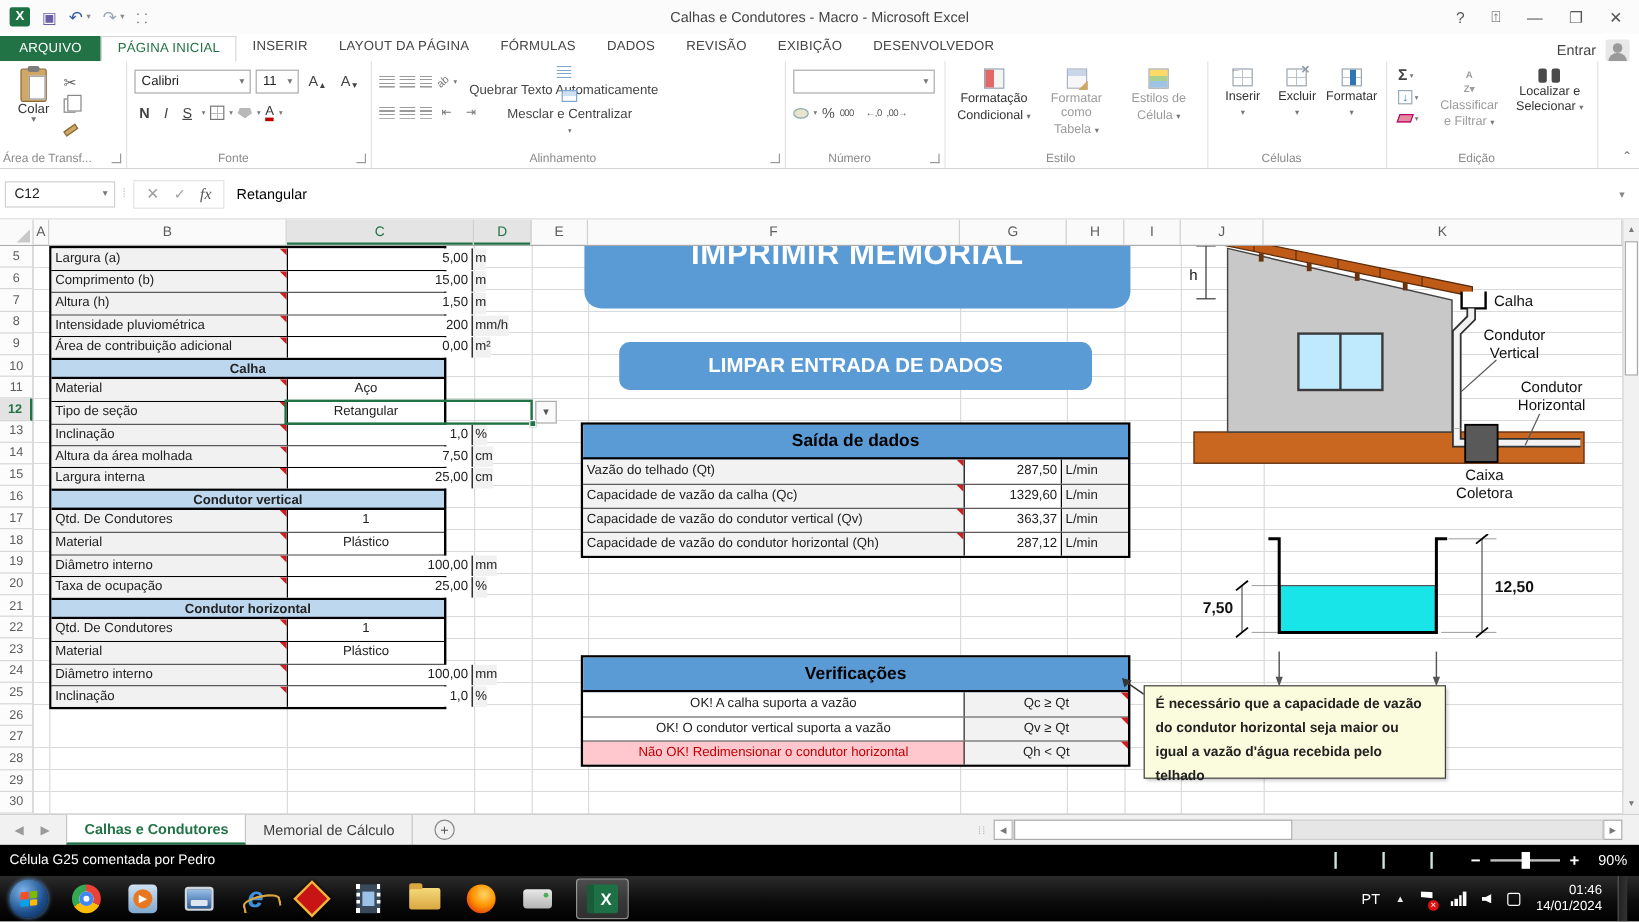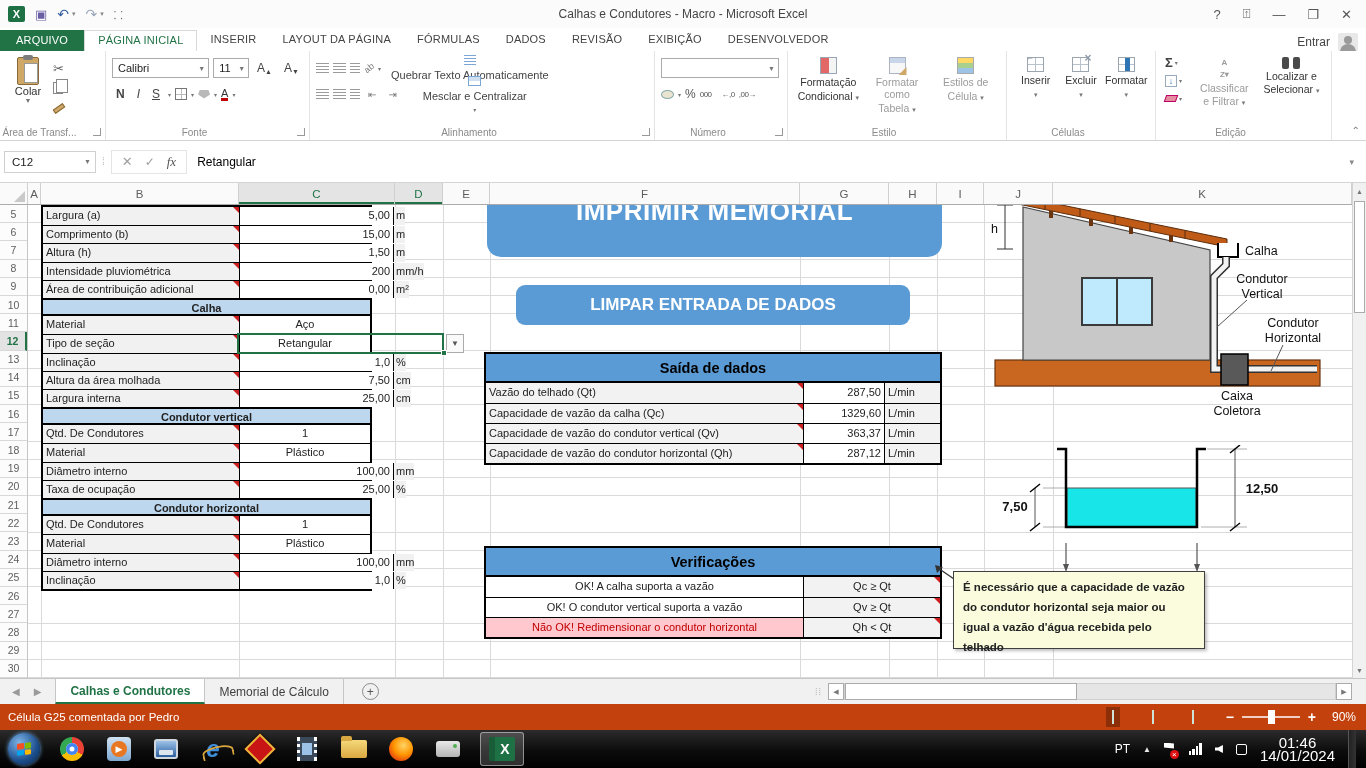--- a/index.html
+++ b/index.html
@@ -207,21 +207,21 @@
   .stab.active{background:#fff;color:#217346;font-weight:bold;border-bottom:2px solid #217346;border-left:1px solid #c6c6c6;}
   .addsheet{width:17px;height:17px;border:1px solid #8a8a8a;border-radius:50%;color:#555;display:flex;align-items:center;justify-content:center;
             font-size:12px;margin:auto 0 auto 18px;}
   .hscroll{margin-left:auto;display:flex;align-items:center;padding-right:14px;}
   .hdots{color:#b0b0b0;font-size:9px;letter-spacing:1px;margin-right:6px;}
   .hs-btn{width:16px;height:17px;border:1px solid #ababab;background:#fff;display:flex;align-items:center;justify-content:center;font-size:7px;color:#777;}
   .hs-track{width:492px;height:17px;background:#e6e6e6;border:1px solid #d0d0d0;position:relative;}
   .hs-thumb{position:absolute;left:0;top:-1px;width:232px;height:17px;background:#fff;border:1px solid #ababab;}
 
   
-  .statusbar{position:absolute;left:0;top:704px;width:100%;height:26px;background:#c2410c;color:#fff;display:flex;align-items:center;font-size:11.5px;}
+  .statusbar{position:absolute;left:0;top:704px;width:100%;height:26px;background:#000000;color:#fff;display:flex;align-items:center;font-size:11.5px;}
   .smsg{padding-left:8px;}
   .sright{margin-left:auto;display:flex;align-items:center;gap:26px;padding-right:10px;}
   .vico{width:17px;height:14px;border:1px solid #cfe3d8;background:
         linear-gradient(#0000 4px,#cfe3d8 4px 5px,#0000 5px 9px,#cfe3d8 9px 10px,#0000 10px),
         linear-gradient(90deg,#0000 5px,#cfe3d8 5px 6px,#0000 6px 10px,#cfe3d8 10px 11px,#0000 11px);}
   .vico-wrap{padding:4px 6px;}
   .vico-wrap.active{background:rgba(0,0,0,.28);}
   .vico.page{background:linear-gradient(#cfe3d8 0 2px,#0000 2px);}
   .vico.brk{background:linear-gradient(90deg,#0000 7px,#cfe3d8 7px 8px,#0000 8px);}
   .zoomctl{display:flex;align-items:center;gap:8px;}
@@ -257,21 +257,21 @@
   .tray{position:absolute;right:0;top:0;height:100%;display:flex;align-items:center;gap:13px;padding-right:10px;color:#fff;}
   .traytxt{font-size:12px;}
   .trayup{font-size:8px;color:#e8e8e8;}
   .flagico{position:relative;width:12px;height:13px;}
   .flagico::before{content:'';position:absolute;left:0;top:0;width:10px;height:7px;background:#fff;clip-path:polygon(0 0,100% 15%,100% 85%,0 70%);}
   .flagico::after{content:'×';position:absolute;right:-3px;bottom:-3px;width:9px;height:9px;background:#d11;border-radius:50%;color:#fff;font-size:8px;line-height:9px;text-align:center;}
   .sig{display:flex;align-items:flex-end;gap:1px;height:12px;}
   .sig i{width:2.5px;background:#fff;}
   .spk{width:8px;height:8px;background:#fff;clip-path:polygon(0 30%,40% 30%,100% 0,100% 100%,40% 70%,0 70%);}
   .plug{width:11px;height:11px;border:1.5px solid #fff;border-radius:2px;position:relative;}
-  .clock{text-align:center;font-size:15px;line-height:13px;}
+  .clock{text-align:right;font-size:11px;line-height:13px;}
   .showdesk{width:8px;height:100%;border-left:1px solid #555;background:linear-gradient(90deg,#222,#333);}
 </style>
 </head>
 <body>
 
 <div class="screen">
 
   <div class="titlebar">
     <div class="qat">
       <span class="xlogo">X</span>

